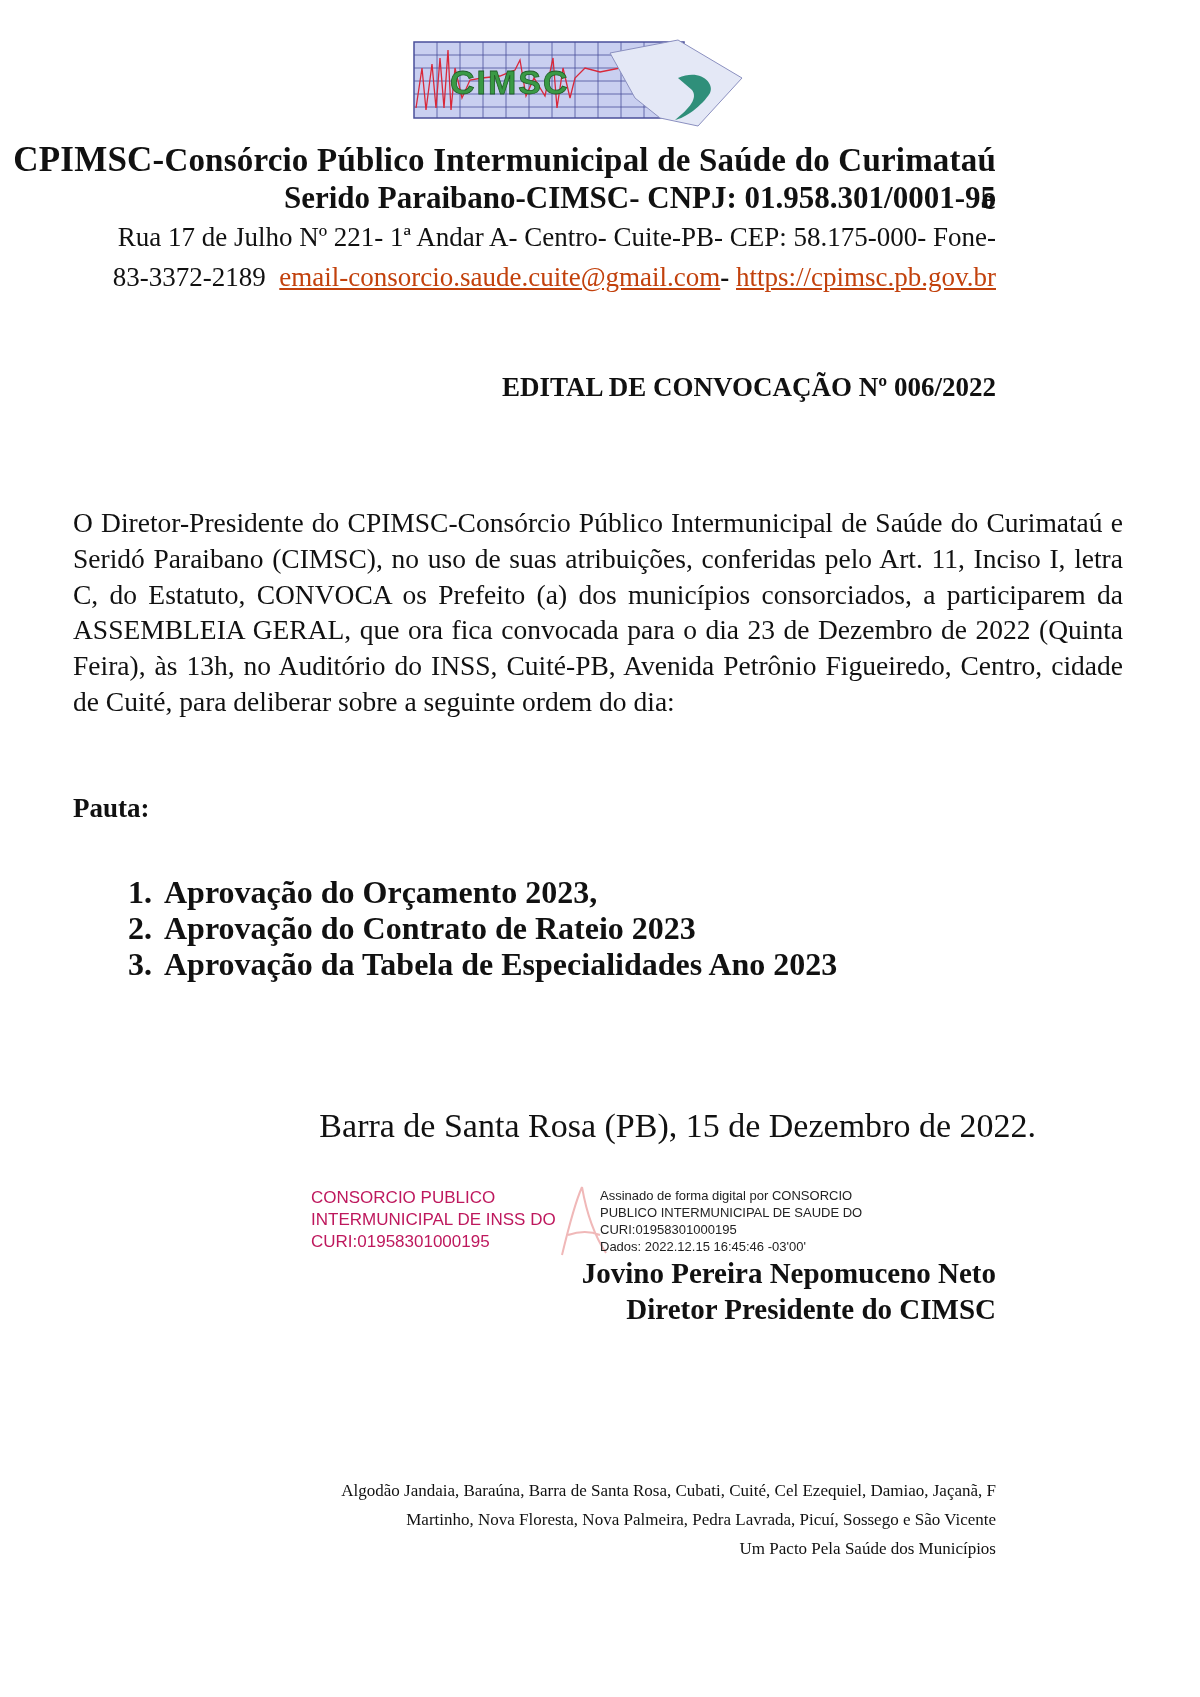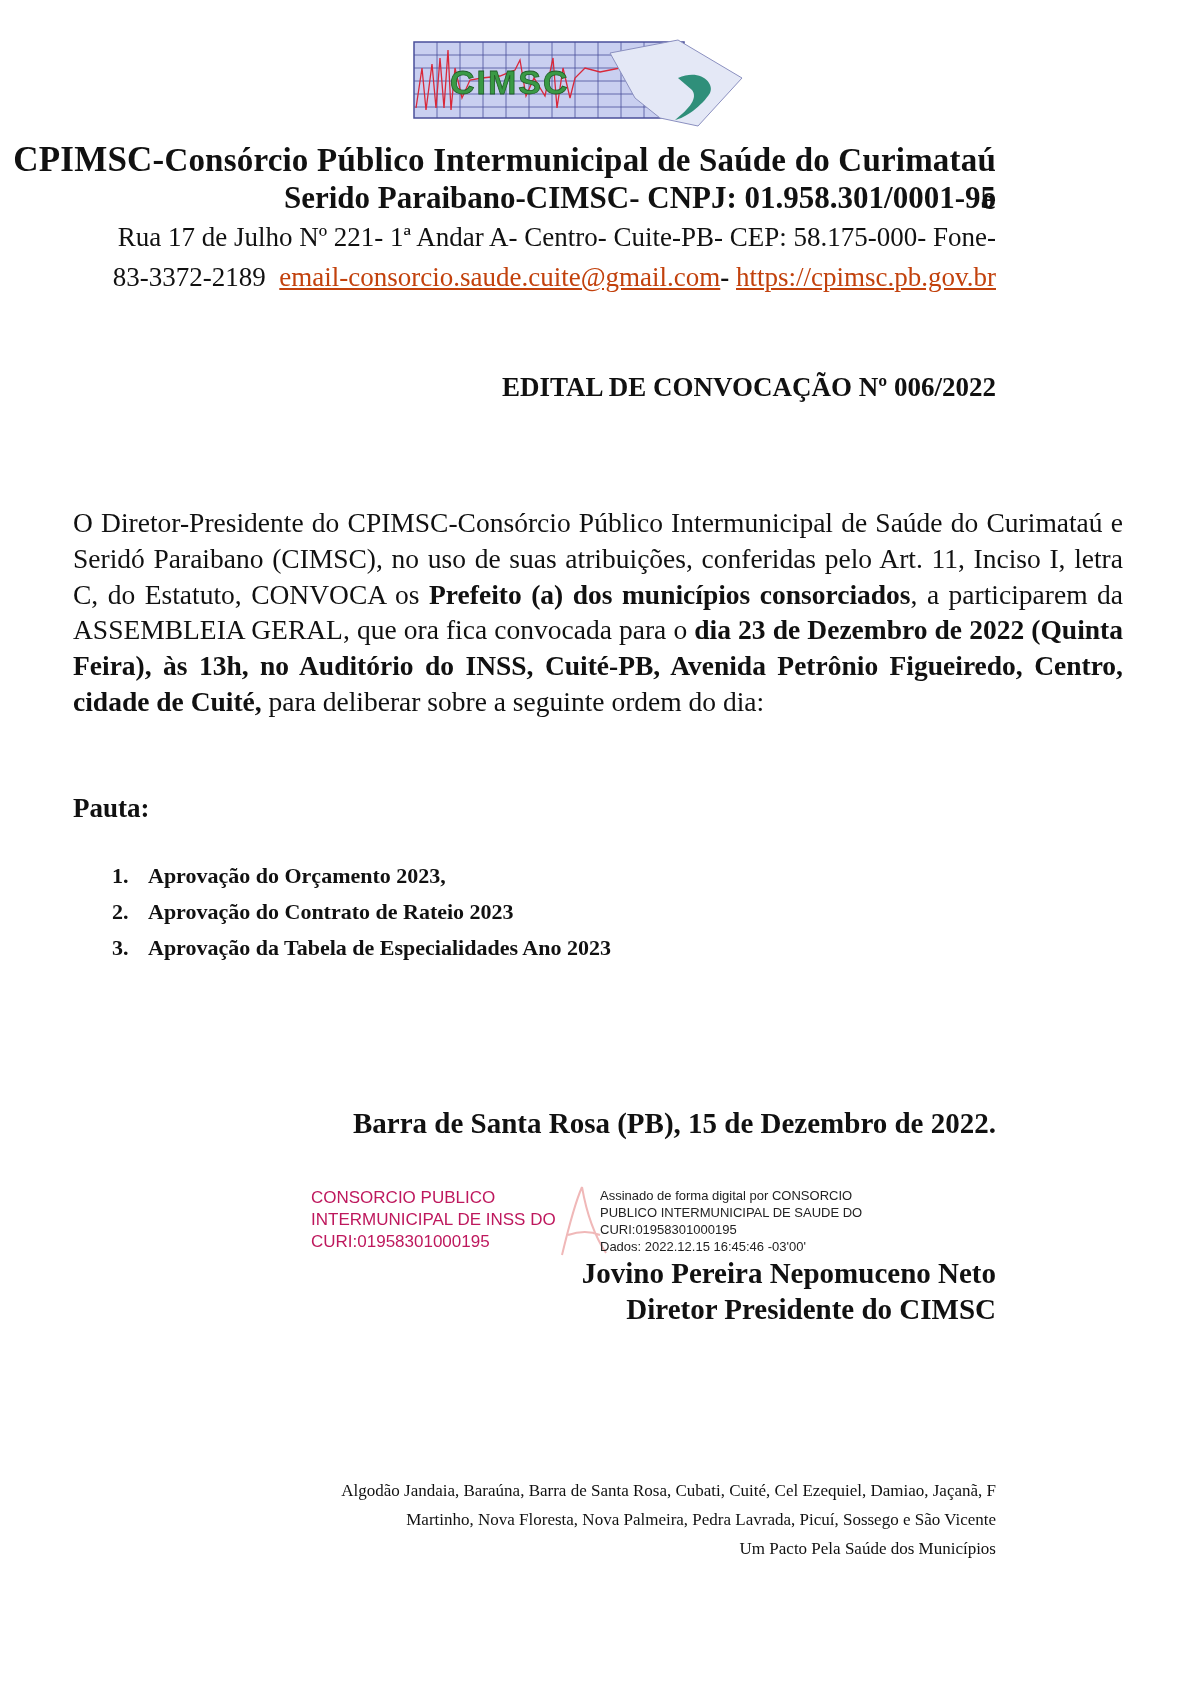--- a/index.html
+++ b/index.html
@@ -8,25 +8,25 @@
   .abs { position:absolute; }
   .center { left:0; width:996px; text-align:right; }
   #logo { left:410px; top:38px; width:340px; height:92px; }
   .hdr1 { top:140px; font-size:33px; font-weight:bold; letter-spacing:0.2px; }
   .hdr2 { top:180px; font-size:31px; font-weight:bold; }
   .hdr3 { top:222px; font-size:27px; }
   .hdr4 { top:262px; font-size:27px; }
   a.link { color:#c2410c; text-decoration:underline; }
   .title { top:372px; font-size:27px; font-weight:bold; }
   .para { left:73px; width:1050px; top:505px; font-size:27.5px; line-height:35.8px; text-align:justify; }
-  .para b { font-weight:bold;margin-top:13px; }
+  .para b { font-weight:normal;margin-top:13px; }
   .pauta { left:73px; top:793px; font-size:27px; font-weight:bold; }
-  .agenda { left:112px; top:858px; font-size:22px; font-weight:bold; line-height:36px; margin:0; padding:0; list-style:none; }
+  .agenda { left:112px; top:858px; font-size:32px; font-weight:bold; line-height:36px; margin:16px; padding:0; list-style:none; }
   .agenda li .num { display:inline-block; width:36px; }
-  .place { top:1107px; font-size:29px; font-weight:bold; }
+  .place { top:1107px; font-size:34px; font-weight:normal;padding-left:40px; }
   .sig-left { left:311px; top:1187px; font-family:"Liberation Sans", "DejaVu Sans", sans-serif; font-size:17px; line-height:22px; color:#be185d; }
   .sig-right { left:600px; top:1187px; font-family:"Liberation Sans", "DejaVu Sans", sans-serif; font-size:13px; line-height:17px; color:#222; }
   .sig-mark { left:560px; top:1185px; width:50px; height:75px; }
   .signer { top:1257px; font-size:29px; font-weight:bold; }
   .role { top:1293px; font-size:29px; font-weight:bold; }
   .foot { font-size:17px; line-height:29px; }
   .foot1 { top:1476px; }
   .foot2 { top:1505px; }
   .foot3 { top:1534px; }
 </style>

